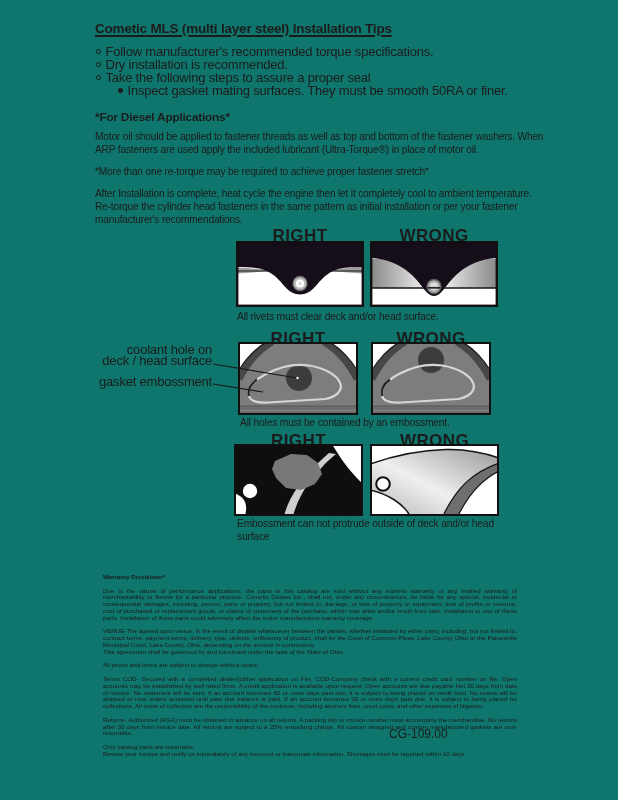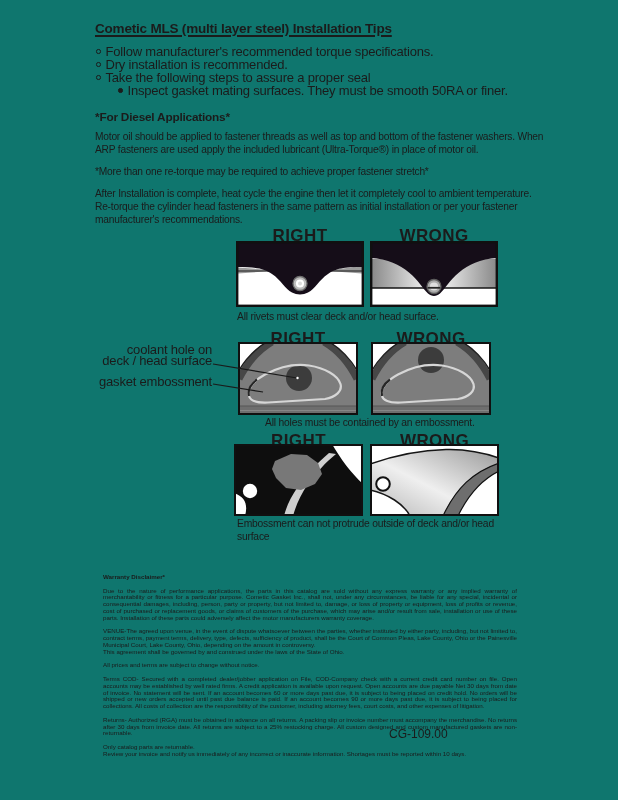--- a/index.html
+++ b/index.html
@@ -159,21 +159,21 @@
         <path d="M34 0 C22 7 10 19 1 37" fill="none" stroke="#474747" stroke-width="7"></path>
         <path d="M28.5 0 C18 6.5 7.5 17 0 30" fill="none" stroke="#1e1e1e" stroke-width="1.4"></path>
       </g>
       <circle cx="60" cy="18" r="13" fill="#3c3c3c"></circle>
       <path d="M11 54 C9 47 15 39 27 32.5 C41 25 57 21.5 71 23.5 C87 26 100 33.5 102.5 42 C104.5 49 98 55 87 57 L30 60.5 C19 61 12.5 59.5 11 54 Z" fill="none" stroke="#d6d6d6" stroke-width="2.2"></path>
       <path d="M11 54 C9.5 48 13 42 19 37.5" fill="none" stroke="#262626" stroke-width="2.2"></path>
       <rect x="1" y="1" width="118" height="71" fill="none" stroke="#101010" stroke-width="2"></rect>
     </svg>
   </div>
 
-  <div class="dg-caption" style="left:240px; top:417px; width:280px;margin-left:25px;">All holes must be contained by an embossment.</div>
+  <div class="dg-caption" style="left:240px; top:417px; width:280px;">All holes must be contained by an embossment.</div>
 
   <div class="dg-label" style="left:234px; top:431px; width:129px;">RIGHT</div>
   <div class="dg-label" style="left:370px; top:431px; width:129px;">WRONG</div>
 
   <div class="dg-box" style="left:234px; top:444px; width:129px; height:72px;">
     <svg viewBox="0 0 129 72">
       <rect width="129" height="72" fill="#ffffff"></rect>
       <path d="M0 0 H98 C106 14 117 29 129 40 L129 72 H11 C14 61 11.5 53 0 49 Z" fill="#0e0e0e"></path>
       <path d="M95 9 C82 20 71 32 63 44 C57 53 52.5 62 50 72 L59 72 C62 61 67 50 74 40 C82 29 92 18 102 10 Z" fill="#cfcfcf"></path>
       <polygon points="41,17 57,10 73,11 84,19 88,30 81,40 67,46 52,44 42,34 38,25" fill="#787878"></polygon>

